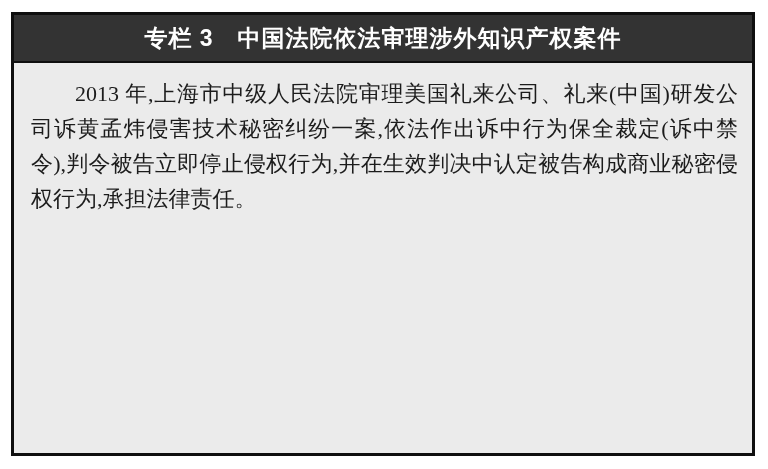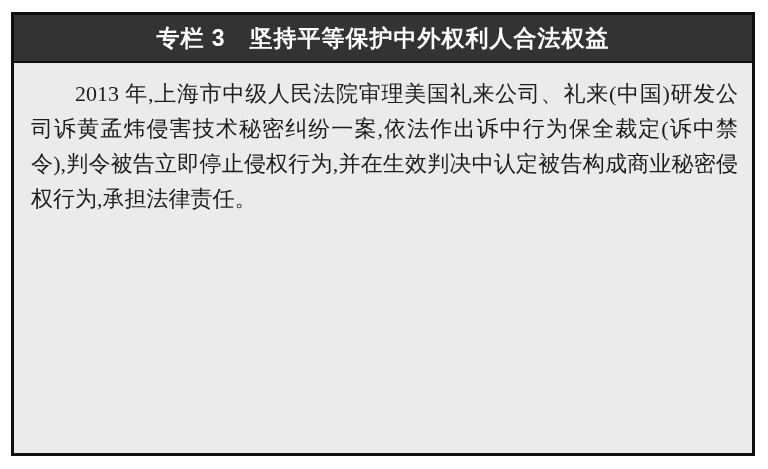--- a/index.html
+++ b/index.html
@@ -46,19 +46,19 @@
   .para { text-indent: 2em; }
   .para + .para { margin-top: 5px; }
 </style>
 </head>
 <body>
 
 <div class="page">
   <section class="panel">
     <header class="panel-header">
       <span class="panel-label">专栏 3</span>
-      <span class="panel-title">坚持平等保护中外权利人合法权益</span>
+      <span class="panel-title">中国法院依法审理涉外知识产权案件</span>
     </header>
     <div class="panel-body">
       <p class="para">2013 年,上海市中级人民法院审理美国礼来公司、礼来(中国)研发公司诉黄孟炜侵害技术秘密纠纷一案,依法作出诉中行为保全裁定(诉中禁令),判令被告立即停止侵权行为,并在生效判决中认定被告构成商业秘密侵权行为,承担法律责任。</p>
     </div>
   </section>
 </div>
 
 </body></html>

